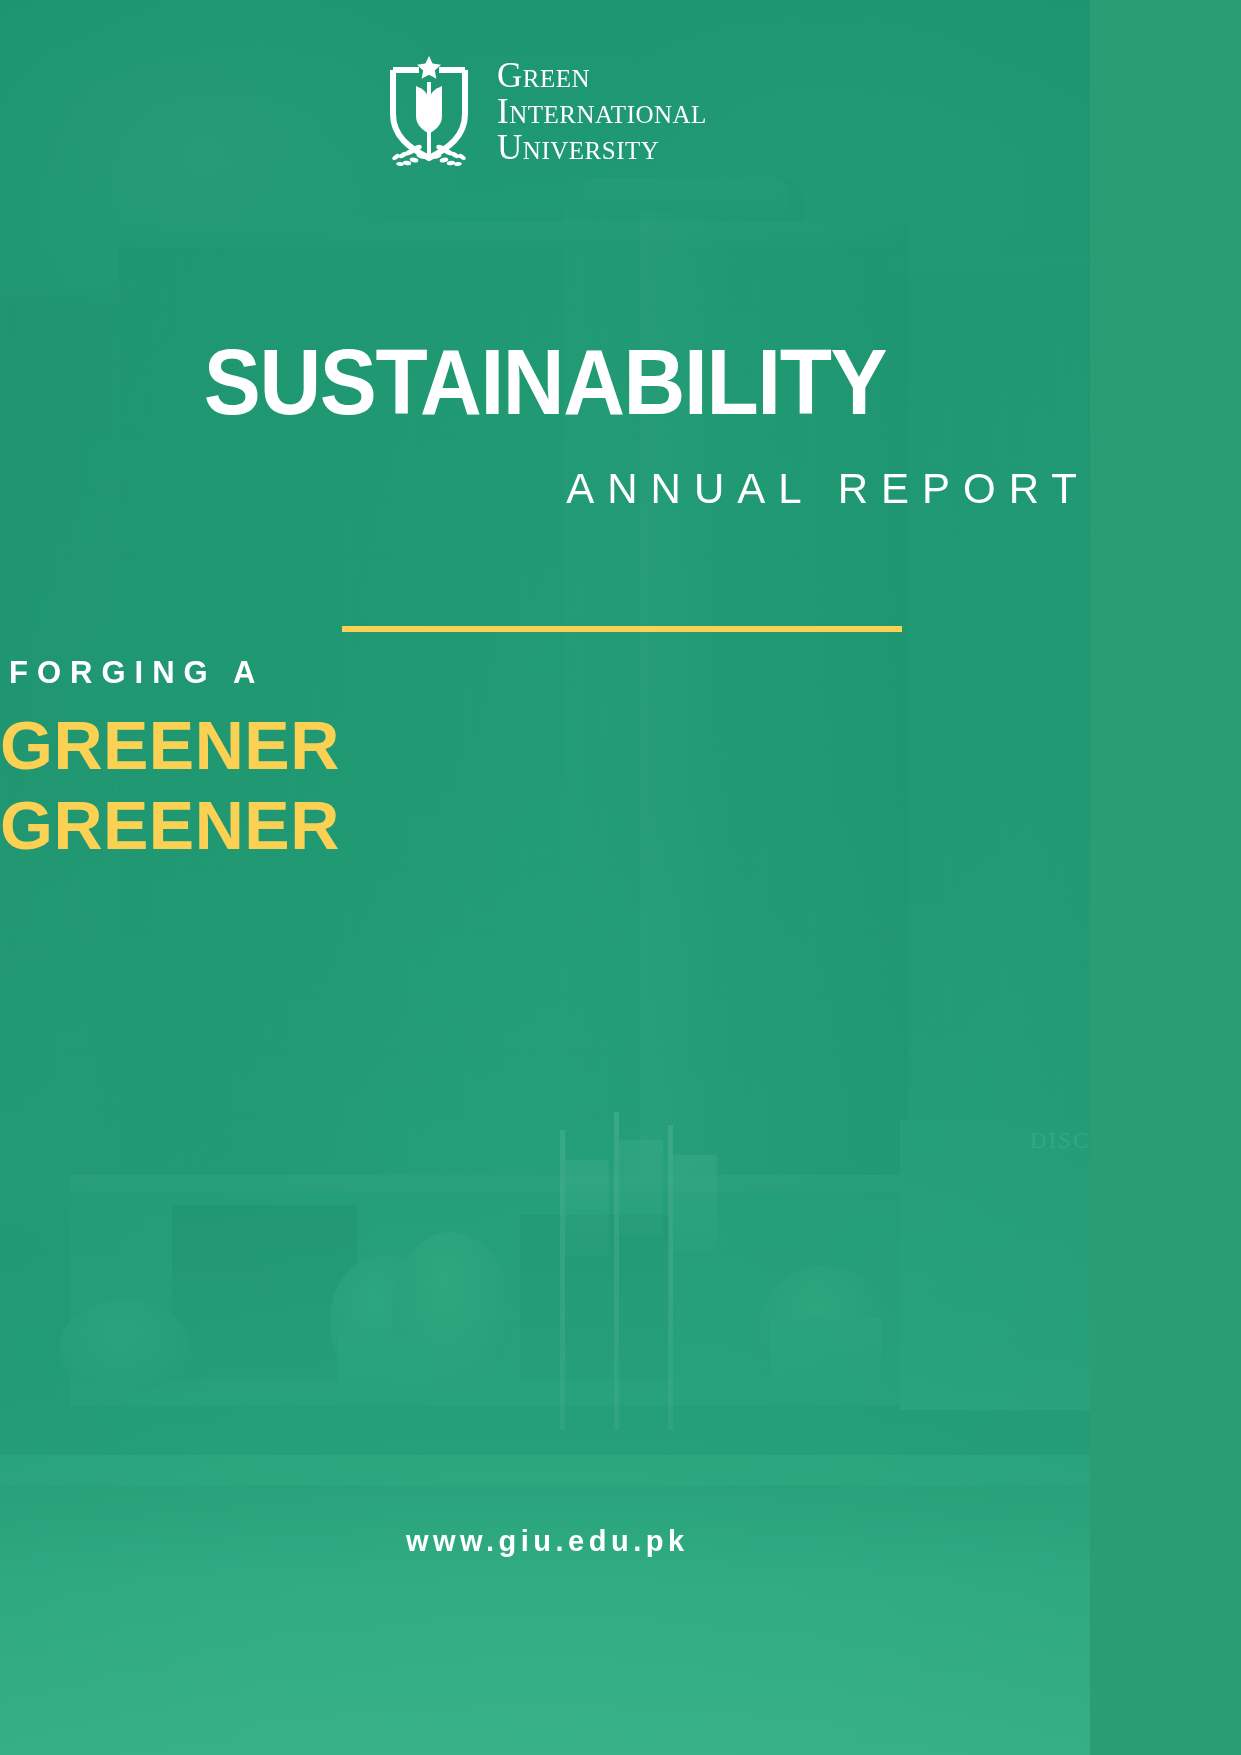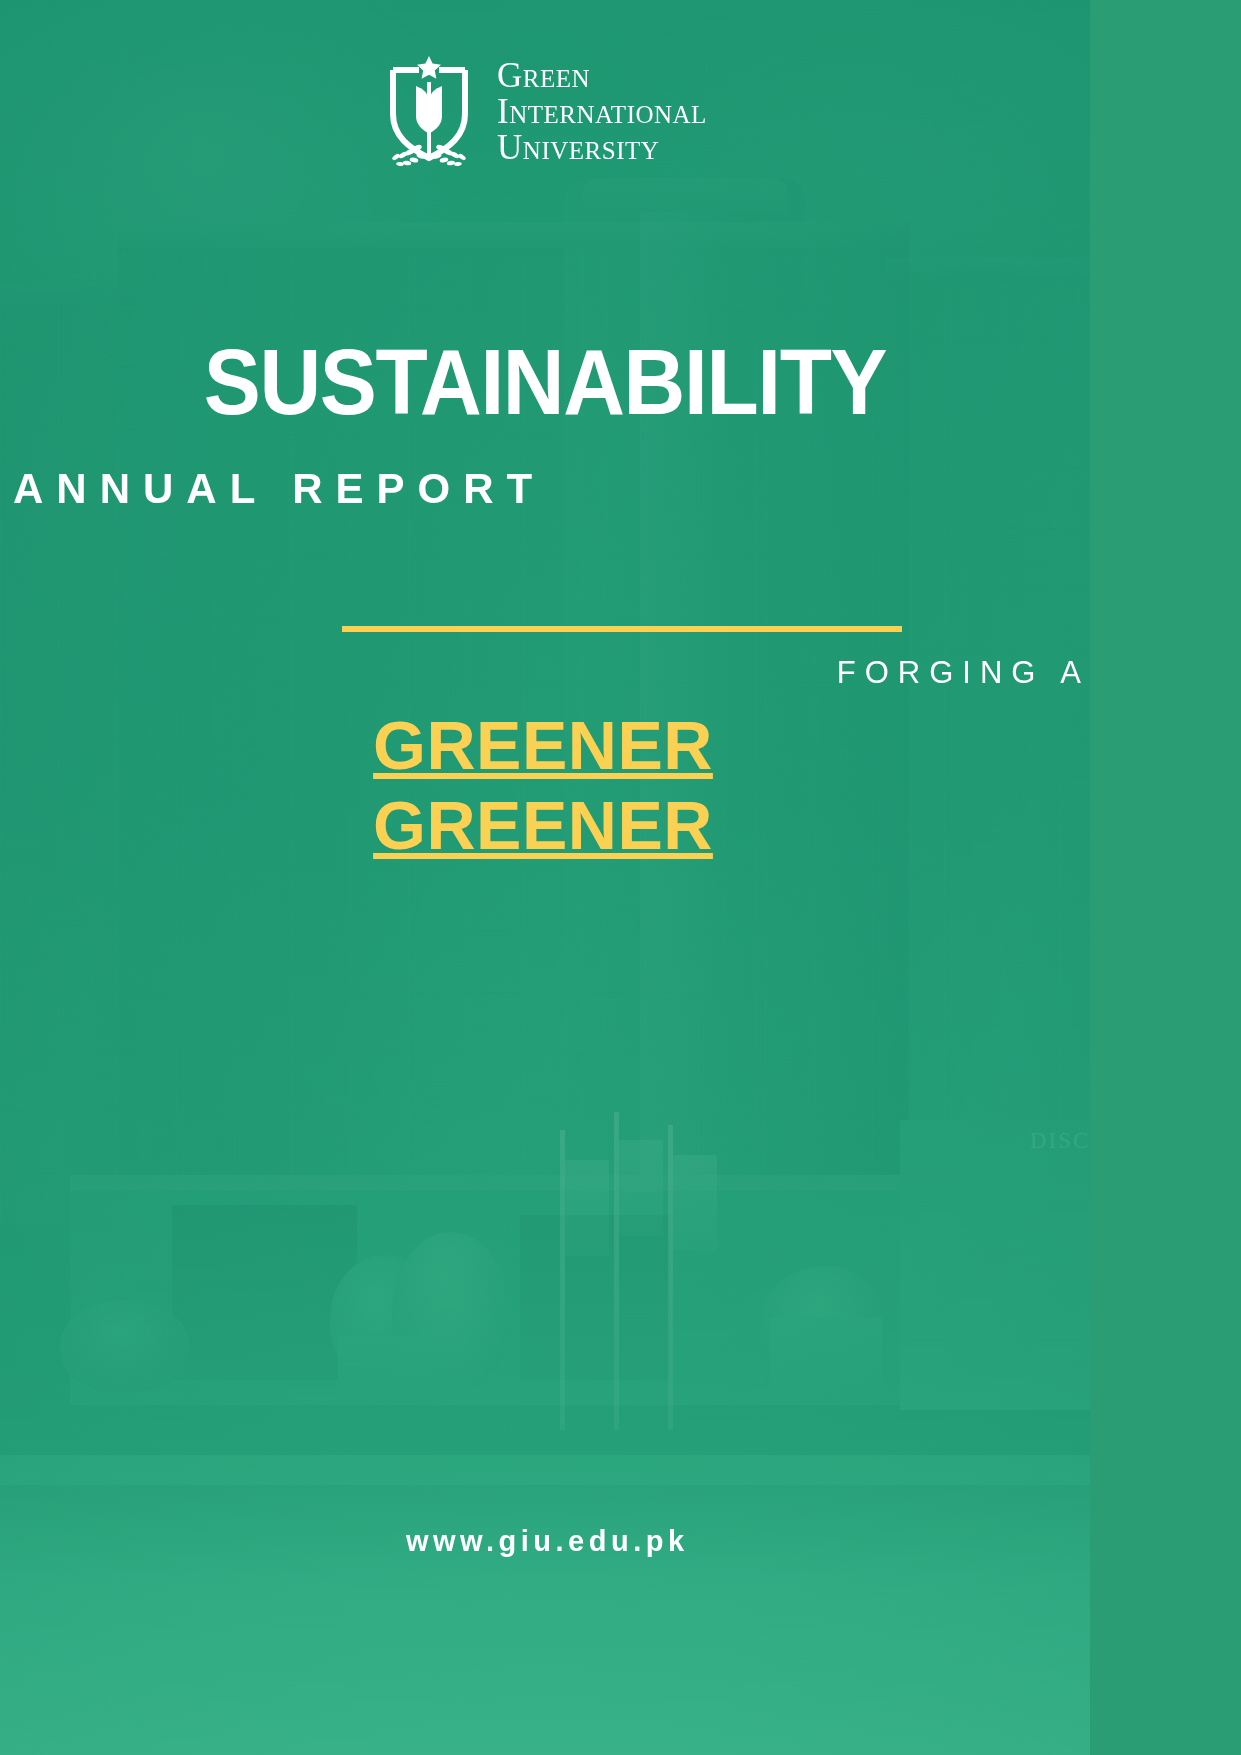--- a/index.html
+++ b/index.html
@@ -216,53 +216,51 @@
     text-align:center;
     color:#ffffff;
     font-size:92px;
     font-weight:bold;
     letter-spacing:-1.5px;
     line-height:1;
     transform:scaleX(.93);
   }
   .subtitle {
     position:absolute; left:0; right:0; top:468px;
-    text-align:left;
+    text-align:right;
     color:#ffffff;
     font-size:42px;
-    font-weight:bold;
+    font-weight:normal;
     letter-spacing:13px;
     text-indent:13px;
     line-height:1;
   }
   .divider {
     position:absolute; left:342px; top:626px;
     width:560px; height:6px;
     background:#fbd153;
   }
 
   .tag-small {
     position:absolute; left:0; right:0; top:657px;
-    text-align:right;
+    text-align:left;
     color:#ffffff;
     font-size:31px;
-    font-weight:normal;
+    font-weight:bold;
     letter-spacing:9px;
     text-indent:9px;
     line-height:1;
   }
   .tag-big {
     position:absolute; left:0; right:4px; top:706px;
-    text-align:center;
     color:#fbd153;
     font-size:68px;
     font-weight:bold;
     letter-spacing:.5px;
     line-height:1.17;
-    text-decoration:underline;
   }
   .tag-big div { white-space:nowrap; }
 
   .year {
     position:absolute; left:0; right:0; top:968px;
     text-align:center;
     color:#ffffff;
     font-size:215px;
     font-weight:bold;
     letter-spacing:2px;

